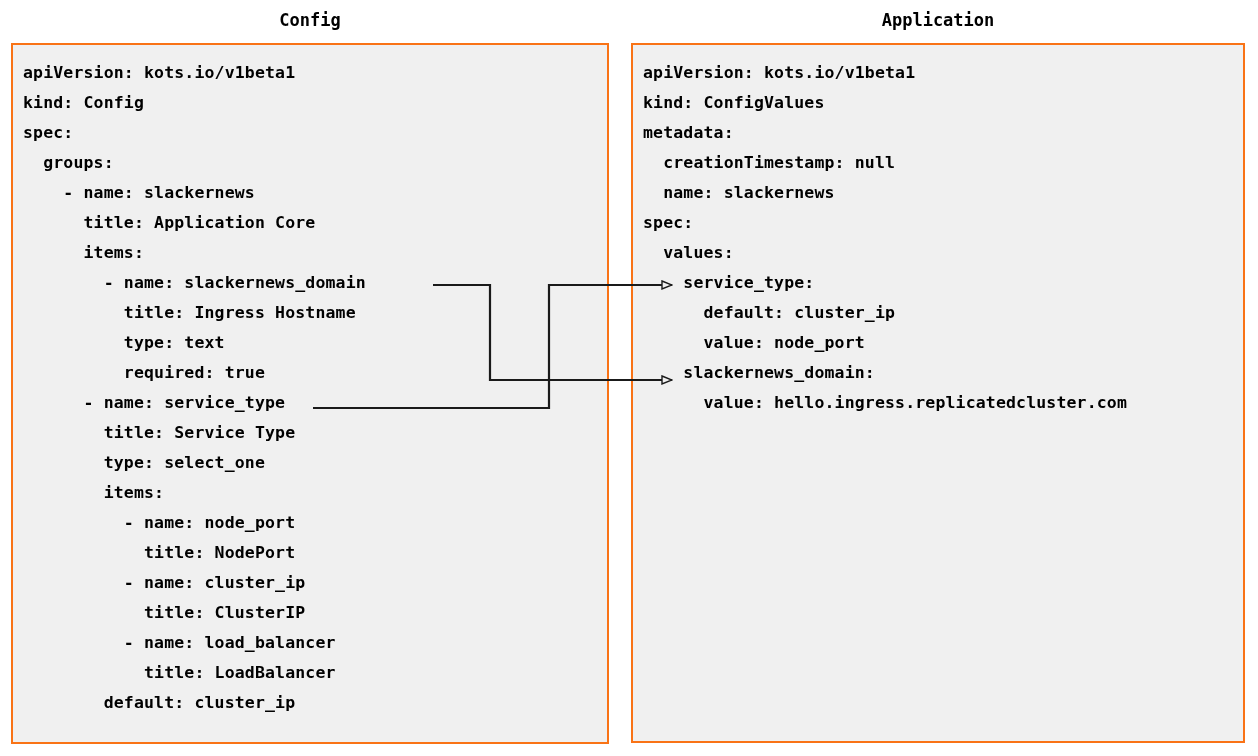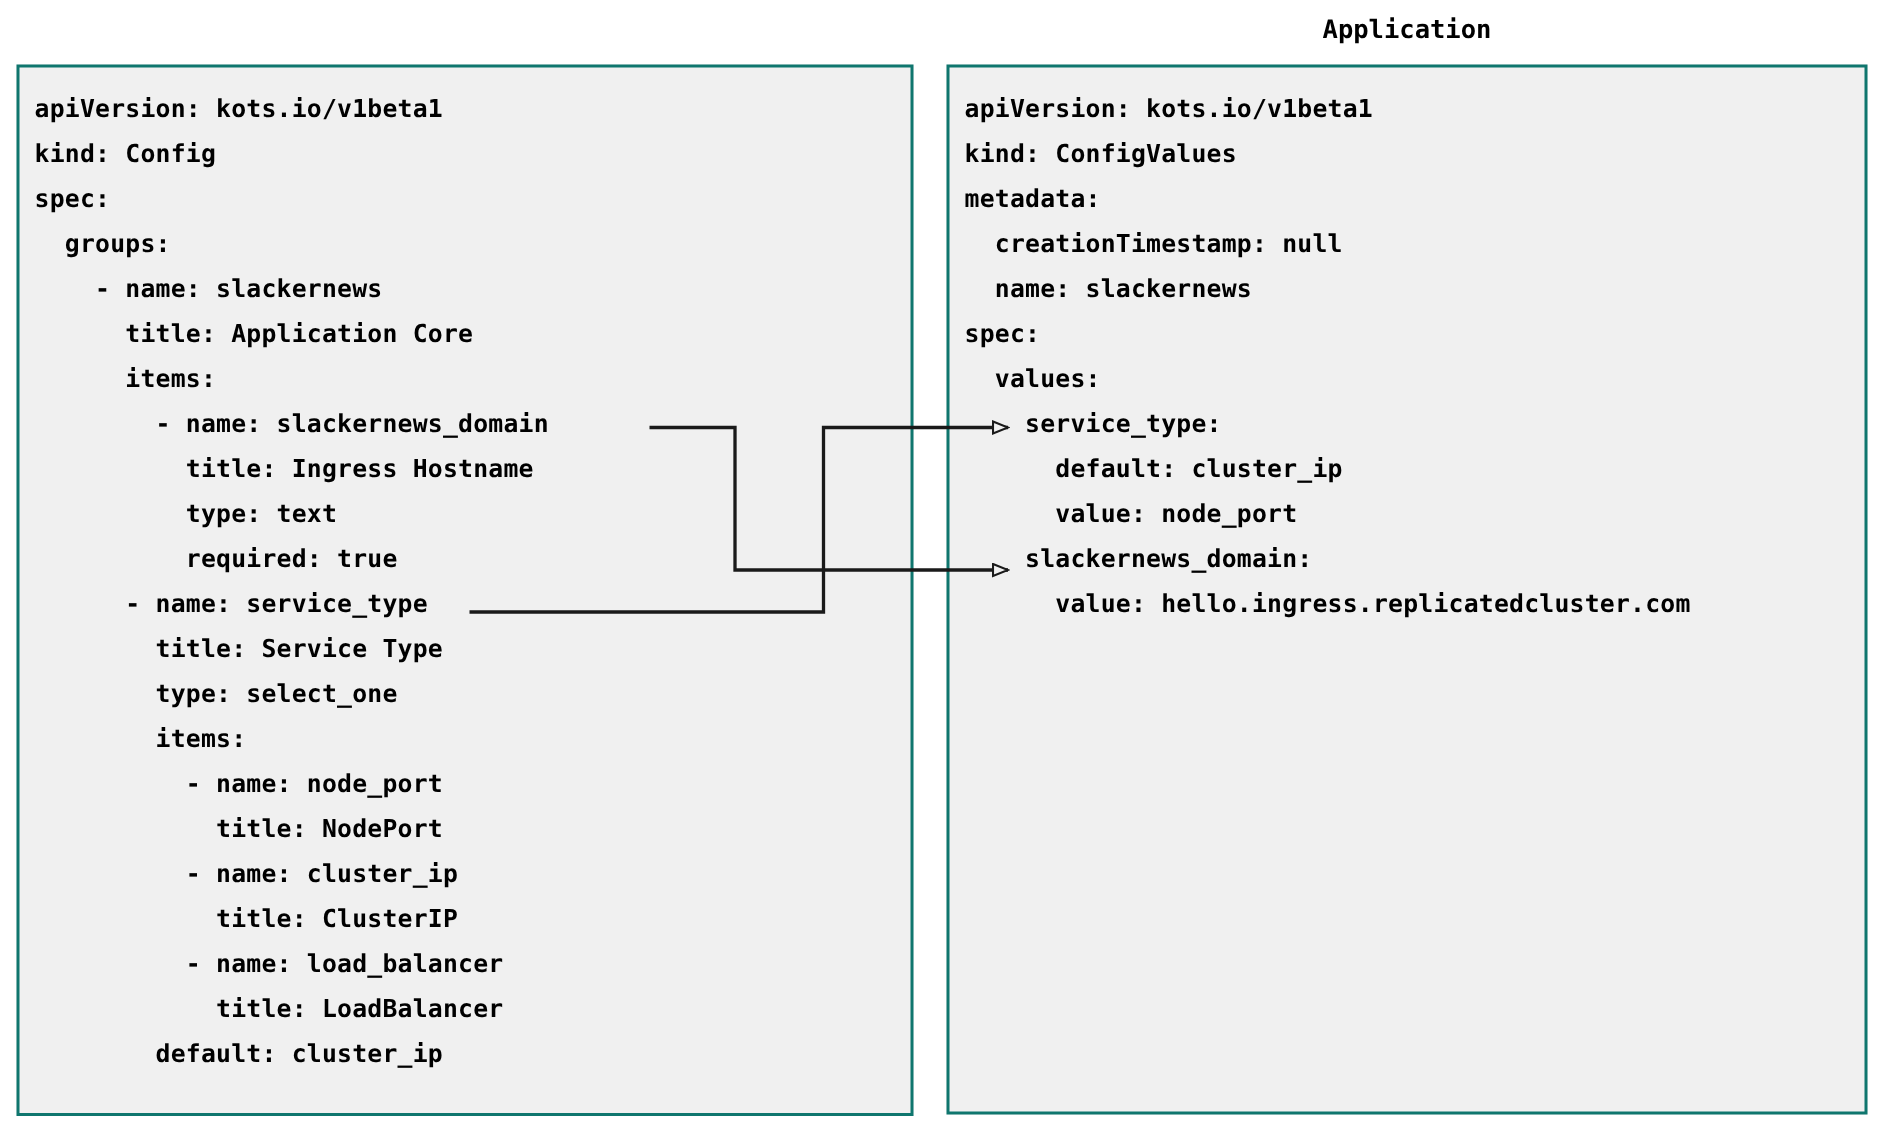--- a/index.html
+++ b/index.html
@@ -32,21 +32,21 @@
     top: 8px;
     height: 24px;
     line-height: 24px;
   }
   #title-config { left: 11px; width: 598px; }
   #title-configvalues { left: 631px; width: 614px; }
 
   .yaml-panel {
     position: absolute;
     background: #f0f0f0;
-    border: 2px solid #0f766e;
+    border: 2px solid #f97316;
     box-sizing: border-box;
     overflow: hidden;
   }
   #panel-config {
     left: 11px;
     top: 43px;
     width: 598px;
     height: 701px;
   }
   #panel-configvalues {
@@ -79,20 +79,21 @@
     width: 1258px;
     height: 756px;
     pointer-events: none;
   }
 </style>
 </head>
 <body>
 
 <div id="stage">
 
+  <div class="panel-title" id="title-config">Config</div>
 
   <div class="panel-title" id="title-configvalues">Application</div>
 
   <div class="yaml-panel" id="panel-config">
     <div class="yaml-body" id="left-body"><div class="yaml-line">apiVersion: kots.io/v1beta1</div><div class="yaml-line">kind: Config</div><div class="yaml-line">spec:</div><div class="yaml-line">  groups:</div><div class="yaml-line">    - name: slackernews</div><div class="yaml-line">      title: Application Core</div><div class="yaml-line">      items:</div><div class="yaml-line">        - name: slackernews_domain</div><div class="yaml-line">          title: Ingress Hostname</div><div class="yaml-line">          type: text</div><div class="yaml-line">          required: true</div><div class="yaml-line">      - name: service_type</div><div class="yaml-line">        title: Service Type</div><div class="yaml-line">        type: select_one</div><div class="yaml-line">        items:</div><div class="yaml-line">          - name: node_port</div><div class="yaml-line">            title: NodePort</div><div class="yaml-line">          - name: cluster_ip</div><div class="yaml-line">            title: ClusterIP</div><div class="yaml-line">          - name: load_balancer</div><div class="yaml-line">            title: LoadBalancer</div><div class="yaml-line">        default: cluster_ip</div></div>
   </div>
 
   <div class="yaml-panel" id="panel-configvalues">
     <div class="yaml-body" id="right-body"><div class="yaml-line">apiVersion: kots.io/v1beta1</div><div class="yaml-line">kind: ConfigValues</div><div class="yaml-line">metadata:</div><div class="yaml-line">  creationTimestamp: null</div><div class="yaml-line">  name: slackernews</div><div class="yaml-line">spec:</div><div class="yaml-line">  values:</div><div class="yaml-line">    service_type:</div><div class="yaml-line">      default: cluster_ip</div><div class="yaml-line">      value: node_port</div><div class="yaml-line">    slackernews_domain:</div><div class="yaml-line">      value: hello.ingress.replicatedcluster.com</div></div>
   </div>

